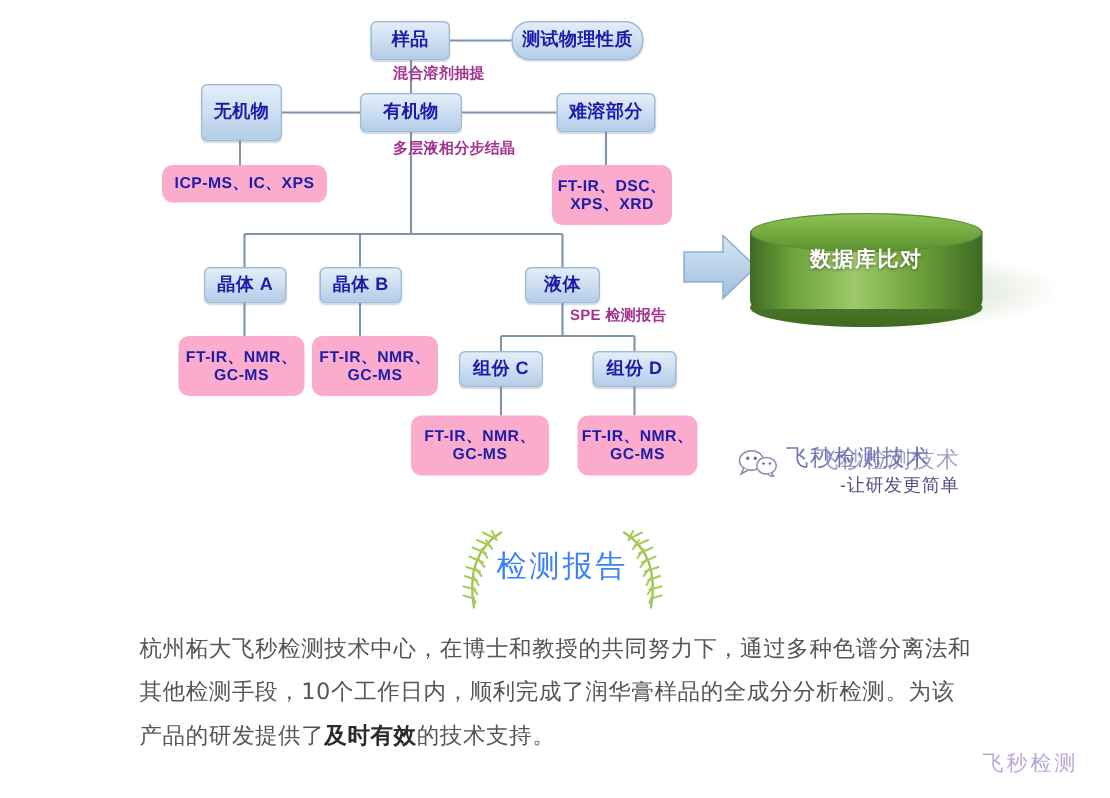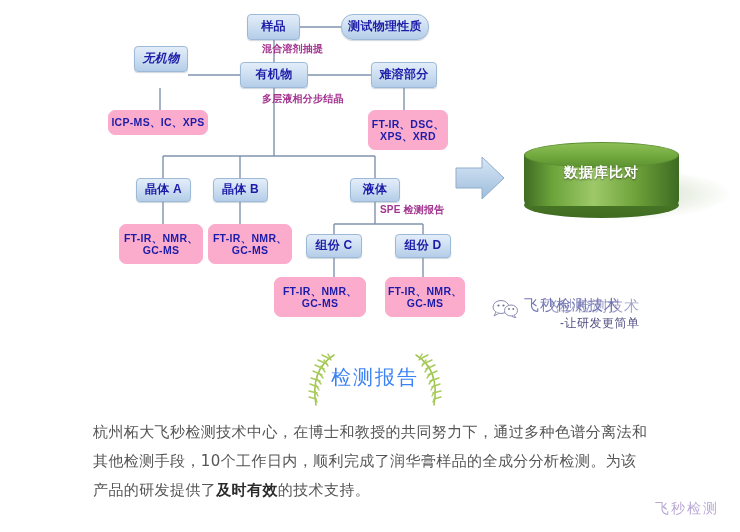--- a/index.html
+++ b/index.html
@@ -147,21 +147,21 @@
     </svg>
 
     <div class="node blue" style="left:247px;top:14px;width:53px;height:26px;">
       <span>样品</span>
     </div>
 
     <div class="node blue" style="left:341px;top:14px;width:88px;height:26px;border-radius:12px;">
       <span>测试物理性质</span>
     </div>
 
-    <div class="node blue" style="left:134px;top:46px;width:54px;height:26px;font-style:italic;">
+    <div class="node blue" style="left:134px;top:56px;width:54px;height:38px;">
       <span>无机物</span>
     </div>
 
     <div class="node blue" style="left:240px;top:62px;width:68px;height:26px;">
       <span>有机物</span>
     </div>
 
     <div class="node blue" style="left:371px;top:62px;width:66px;height:26px;text-align:right;">
       <span>难溶部分</span>
     </div>
@@ -179,21 +179,21 @@
     </div>
 
     <div class="node blue" style="left:306px;top:234px;width:56px;height:24px;">
       <span>组份 C</span>
     </div>
 
     <div class="node blue" style="left:395px;top:234px;width:56px;height:24px;">
       <span>组份 D</span>
     </div>
 
-    <div class="node pink" style="left:108px;top:110px;width:100px;height:25px;">
+    <div class="node pink" style="left:108px;top:110px;width:110px;height:25px;">
       <span>ICP-MS、IC、XPS</span>
     </div>
 
     <div class="node pink" style="left:368px;top:110px;width:80px;height:40px;">
       <span>FT-IR、DSC、
 XPS、XRD</span>
     </div>
 
     <div class="node pink" style="left:119px;top:224px;width:84px;height:40px;">
       <span>FT-IR、NMR、
@@ -223,21 +223,21 @@
       <defs>
         <linearGradient id="agrad" x1="0" y1="0" x2="0" y2="1">
           <stop offset="0%" stop-color="#d7e6f5"></stop>
           <stop offset="55%" stop-color="#b9d0e8"></stop>
           <stop offset="100%" stop-color="#9cbcdd"></stop>
         </linearGradient>
       </defs>
       <path d="M1,13 L27,13 L27,2 L49,23 L27,44 L27,33 L1,33 Z" fill="url(#agrad)" stroke="#8fadcb" stroke-width="1"></path>
     </svg>
 
-    <div class="db" style="left:500px;top:142px;width:210px;height:80px;margin-left:24px;">
+    <div class="db" style="left:500px;top:142px;width:210px;height:80px;">
       <div class="shadow"></div>
       <div class="bottom"></div>
       <div class="body"></div>
       <div class="top"></div>
       <div class="label">数据库比对</div>
     </div>
 
   </div>
 
   <div id="wm">

